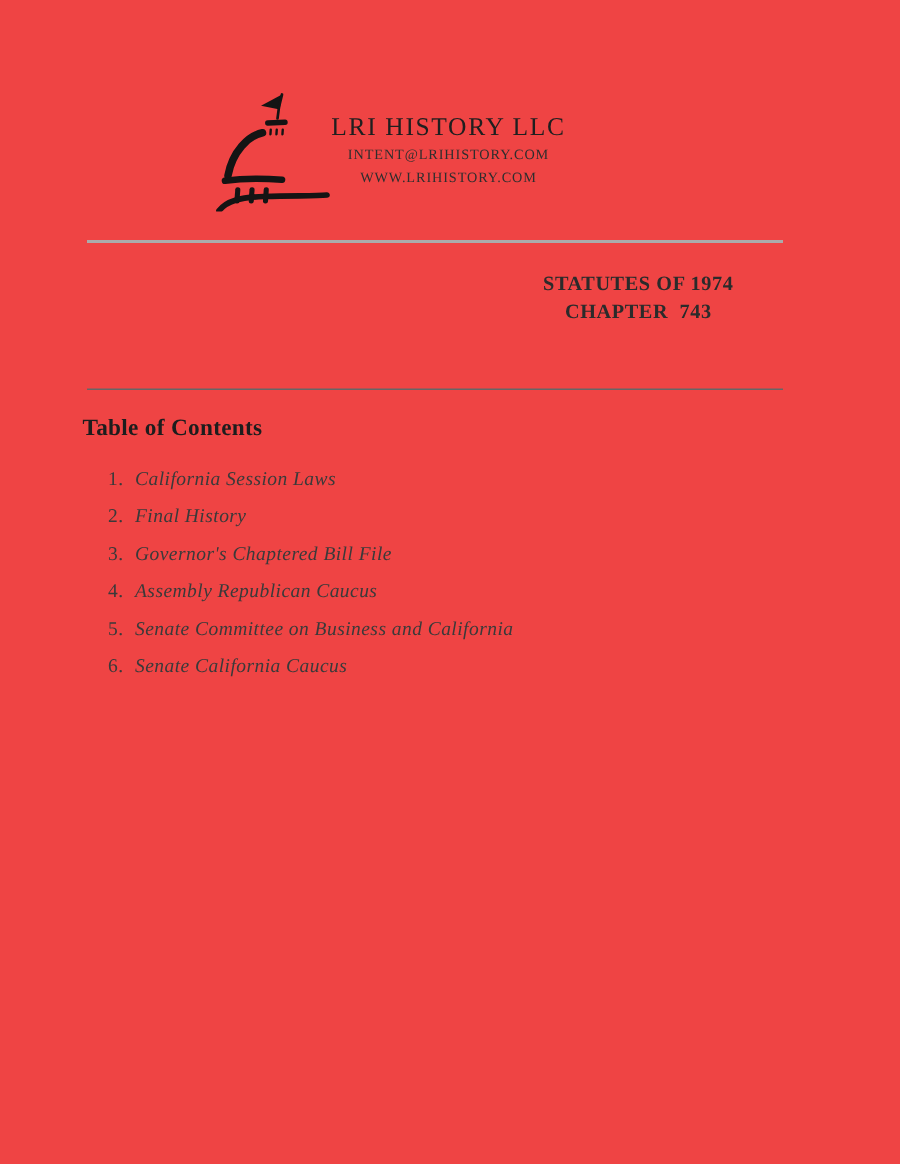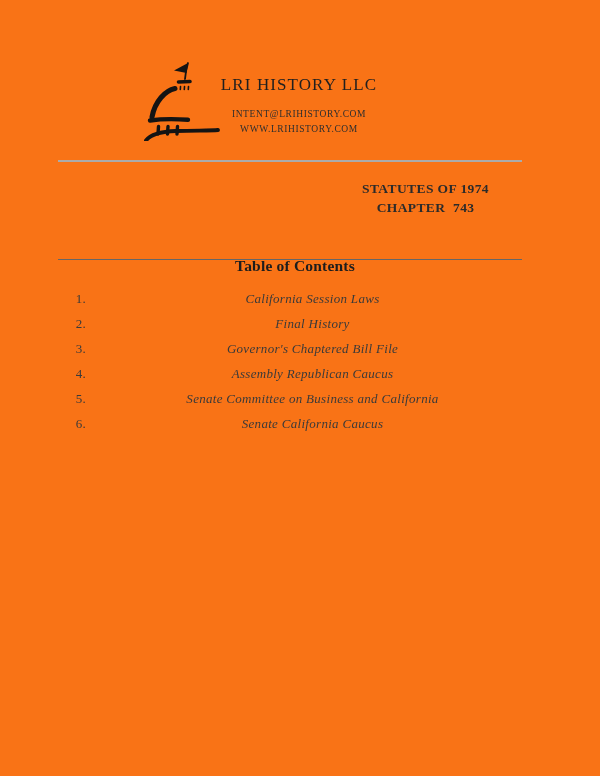--- a/index.html
+++ b/index.html
@@ -4,21 +4,21 @@
 <style>
   html, body {
     margin: 0;
     padding: 0;
     background: #ffffff;
   }
   .page {
     position: relative;
     width: 600px;
     height: 776px;
-    background: #f97316;
+    background: #ef4444;
     font-family: "Liberation Serif", "DejaVu Serif", serif;
     overflow: hidden;
   }
 
   
   .logo {
     position: absolute;
     left: 144px;
     top: 61px;
     width: 76px;
@@ -40,21 +40,21 @@
     color: #1f1f1f;
   }
   .contact-line {
     font-size: 9.5px;
     letter-spacing: 0.6px;
     line-height: 14.5px;
     white-space: nowrap;
     color: #2e2e2e;
   }
   .contact-line.first {
-    margin-top: 12px;
+    margin-top: 2px;
   }
 
   
   .rule {
     position: absolute;
     left: 58px;
     width: 464px;
     border: none;
     margin: 0;
     padding: 0;
@@ -83,23 +83,22 @@
     color: #2b2b2b;
   }
   .ref-line {
     white-space: pre; 
   }
 
   
   .toc {
     position: absolute;
     left: 55px;
-    top: 256px;
+    top: 276px;
     width: 480px;
-    text-align: center;
   }
   .toc-heading {
     margin: 0;
     font-size: 15.5px;
     font-weight: bold;
     letter-spacing: 0.2px;
     line-height: 19px;
     color: #1d1d1d;
   }
   .toc-list {

